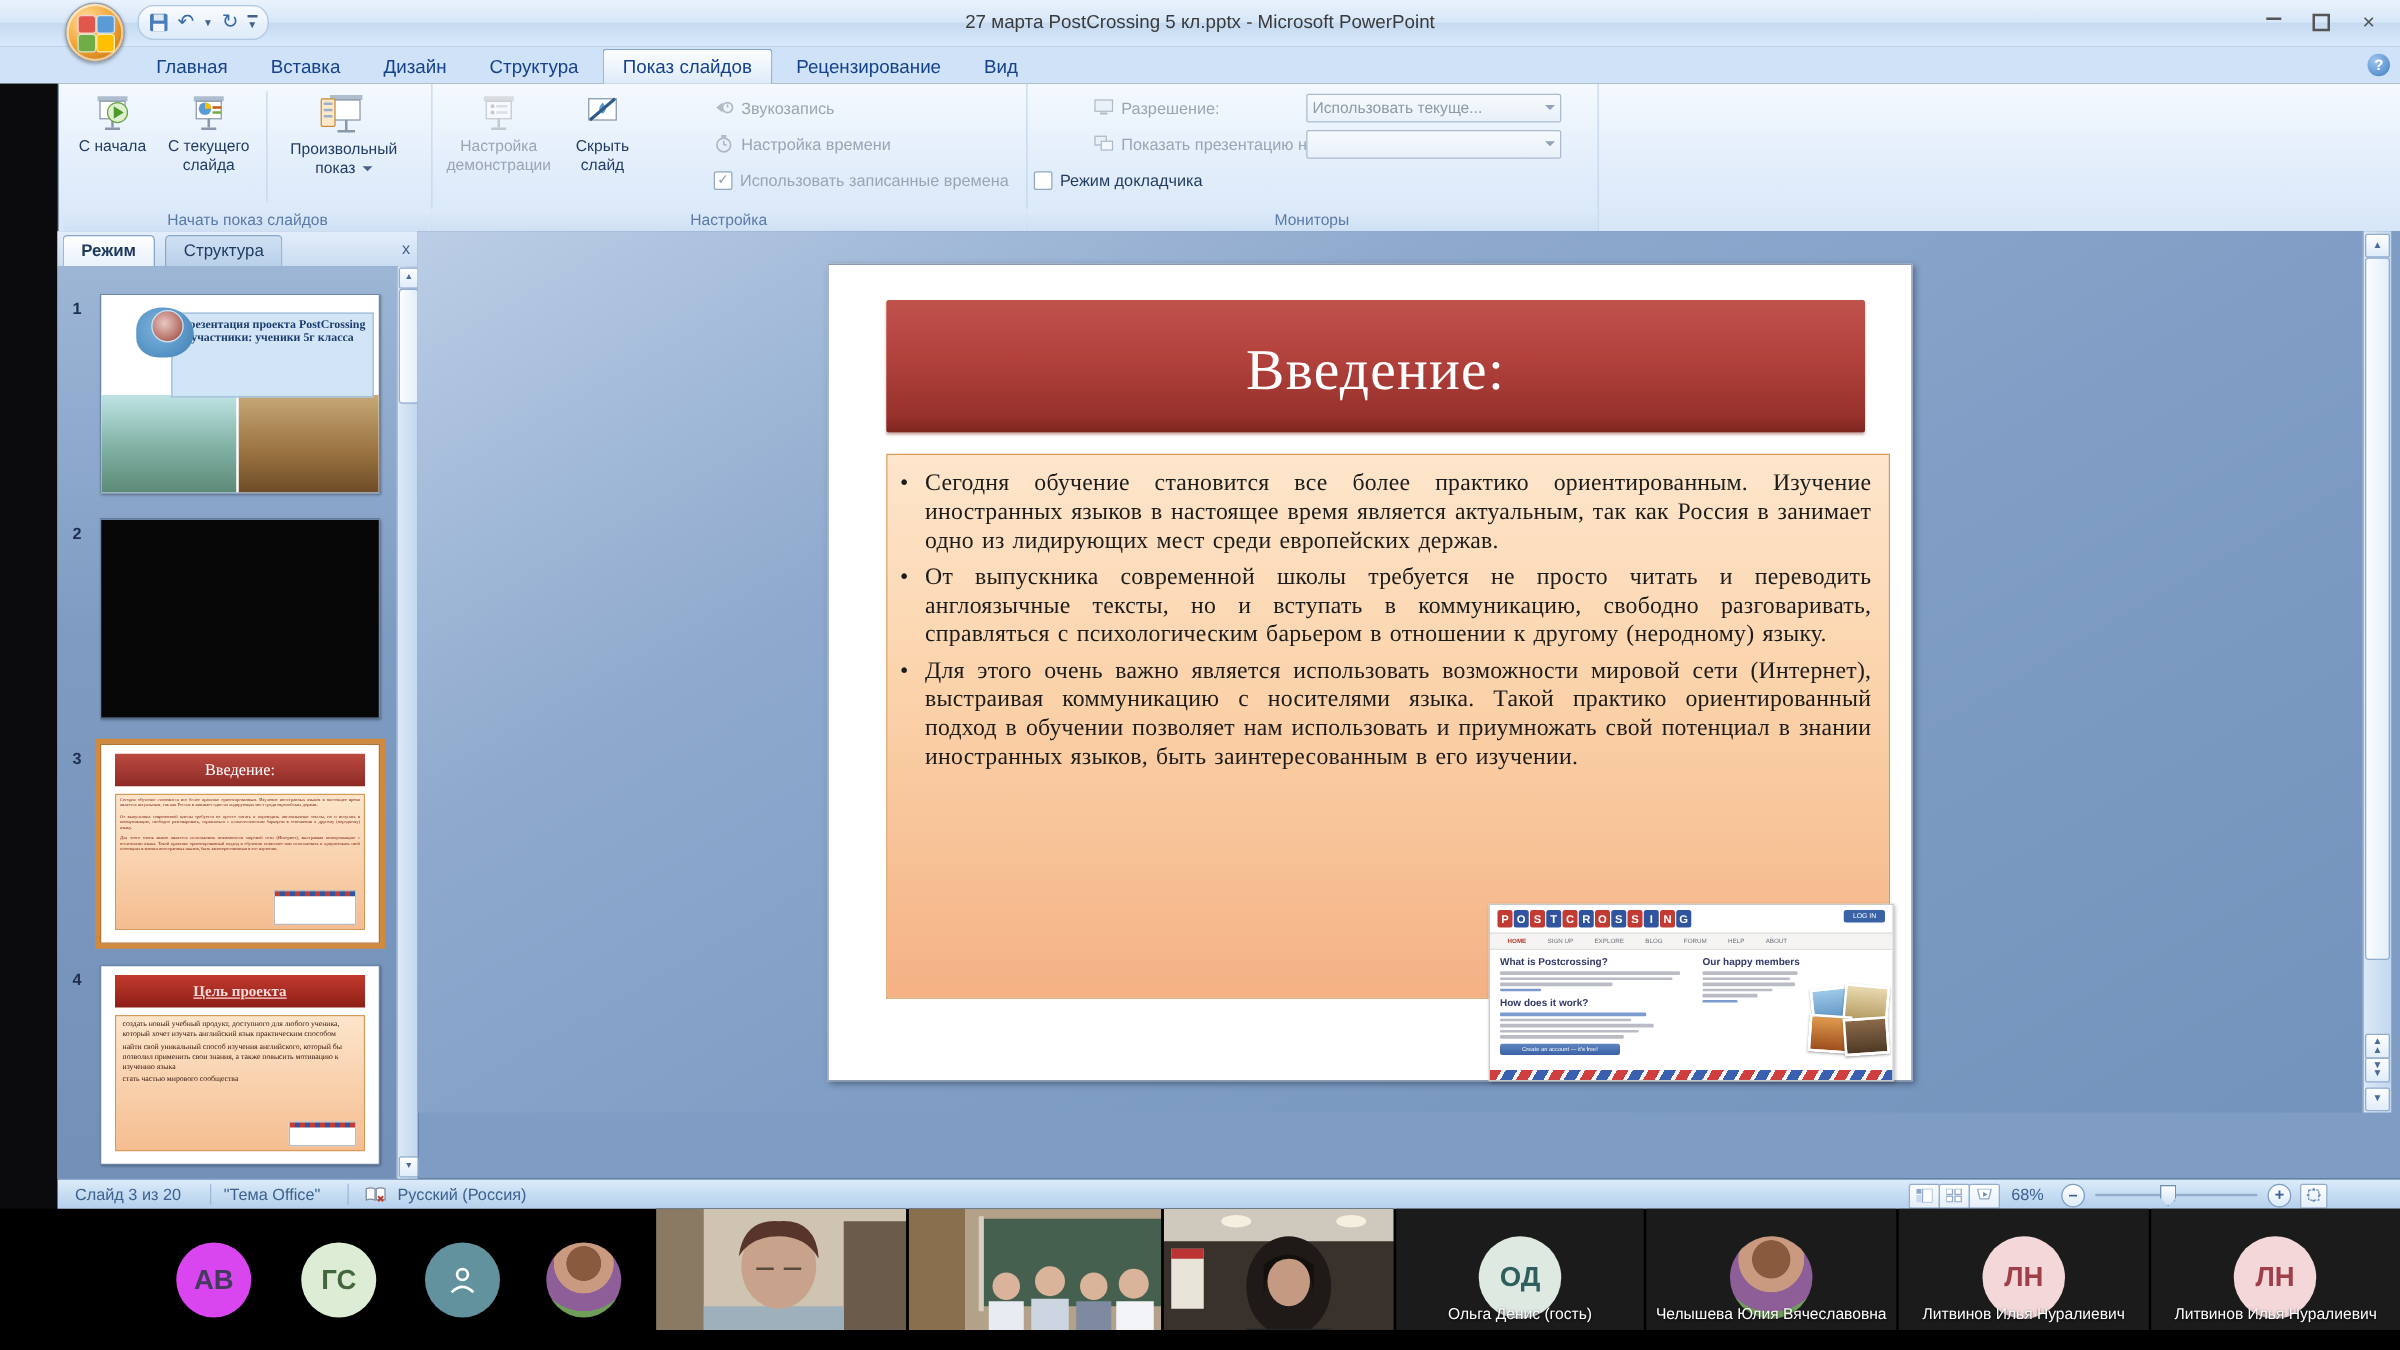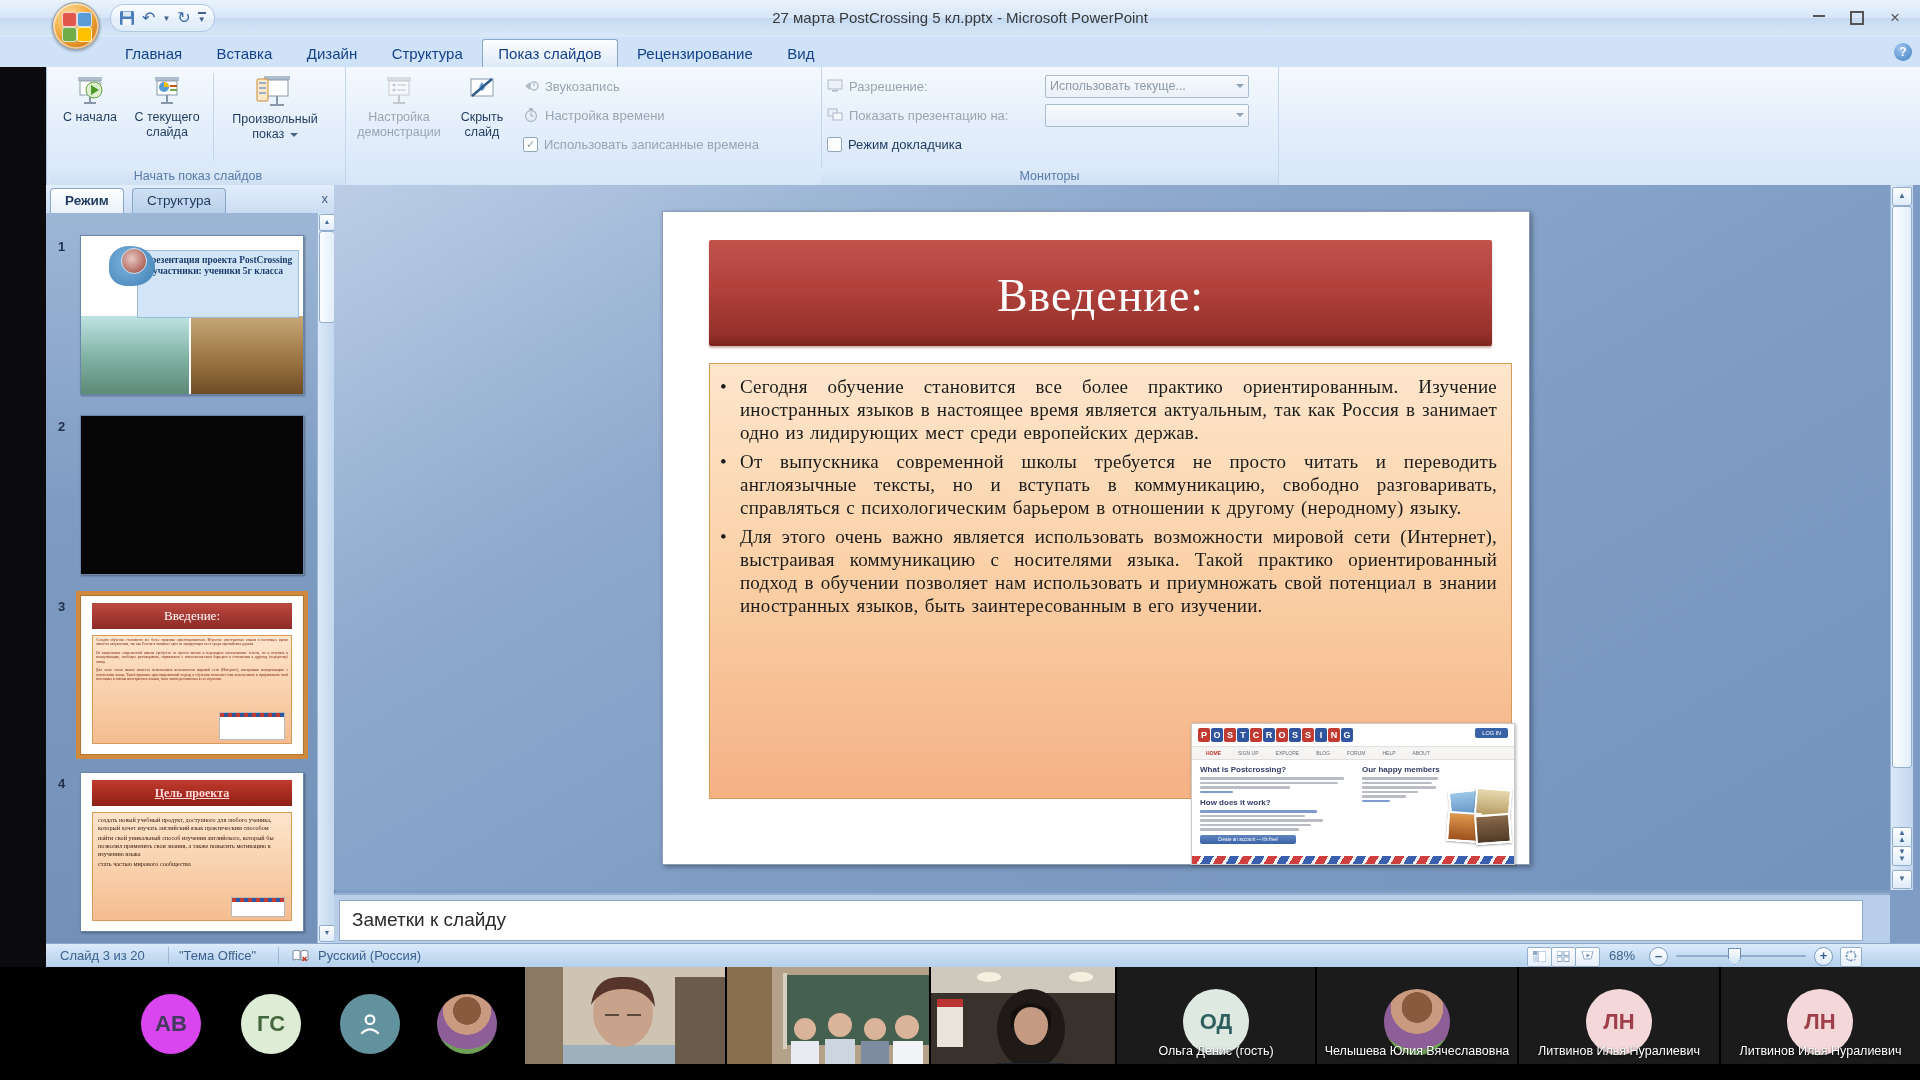--- a/index.html
+++ b/index.html
@@ -42,21 +42,21 @@
   .rgroup{position:absolute;top:0;height:118px;border-right:1px solid #c3d6ec;}
   .rgroup-label{position:absolute;left:0;right:0;bottom:0;height:18px;font-size:12.5px;color:#5a7ba6;
     text-align:center;line-height:18px;background:linear-gradient(#ddeafa,#cfe0f4);border-radius:0 0 4px 4px;}
   .bigbtn{position:absolute;top:4px;text-align:center;font-size:12.5px;color:#1f3a5f;line-height:15px;cursor:default;}
   .bigbtn .bicon{display:block;margin:2px auto 3px;}
   .bigbtn.disabled{color:#9aa5b3;}
   .bigbtn.disabled svg{opacity:.45;filter:grayscale(1);}
   .caret-down{display:inline-block;width:0;height:0;border-left:4px solid transparent;border-right:4px solid transparent;
     border-top:4px solid #4a628a;vertical-align:middle;margin-left:2px;}
   .rrow{position:absolute;height:22px;display:flex;align-items:center;gap:6px;font-size:13px;}
-  .rrow.disabled{color:#9aa5b3;}
+  .rrow.disabled{color:#9aa5b3;margin-left:48px;}
   .rrow.enabled{color:#1f3a5f;}
   .cbx{width:13px;height:13px;border:1px solid #93a6bd;background:#fdfefe;border-radius:2px;
     font-size:11px;line-height:12px;text-align:center;color:#8f9aa8;}
   .ddown{width:194px;height:21px;border:1px solid #aabbd0;background:linear-gradient(#f6fafd,#e9f0f8);
     border-radius:2px;font-size:12.5px;color:#8d9aa9;display:flex;align-items:center;padding:0 4px;justify-content:space-between;}
   .dcaret{width:0;height:0;border-left:4px solid transparent;border-right:4px solid transparent;border-top:4px solid #90a2b8;}
   .micon{width:16px;height:16px;opacity:.55;}
 
   #left-strip{left:0;top:67px;width:46px;height:900px;background:#0b0b0d;}
 
@@ -312,20 +312,21 @@
           <line x1="8" y1="9" x2="8" y2="5.5" stroke="#7d8b9c" stroke-width="1.3"></line>
             <line x1="8" y1="9" x2="10.5" y2="9" stroke="#7d8b9c" stroke-width="1.3"></line>
           <rect x="6" y="1" width="4" height="2" fill="#7d8b9c"></rect>
         </svg>
         <span>Настройка времени</span>
       </div>
       <div class="rrow disabled" style="left:178px;top:66px;">
         <span class="cbx">✓</span>
         <span>Использовать записанные времена</span>
       </div>
+      <div class="rgroup-label">Настройка</div>
     </div>
 
     <div class="rgroup" style="left:774px;width:457px;">
       <div class="rrow disabled" style="left:6px;top:8px;">
         <svg class="micon" viewBox="0 0 16 16">
           <rect x="1" y="2" width="14" height="9" fill="#e8eef5" stroke="#7d8b9c"></rect>
             <rect x="5" y="12" width="6" height="1.6" fill="#7d8b9c"></rect>
         </svg>
         <span>Разрешение:</span>
       </div>
@@ -500,25 +501,20 @@
     </div>
 
     <div id="v-scroll" class="sb-track">
       <div class="sb-btn" style="top:2px;">▲</div>
       <div class="sb-thumb" style="top:21px;height:560px;"></div>
       <div class="sb-btn" style="top:642px;line-height:7px;padding-top:1px;">▲<br>▲</div>
       <div class="sb-btn" style="top:661px;line-height:7px;padding-top:1px;">▼<br>▼</div>
       <div class="sb-btn" style="top:685px;">▼</div>
     </div>
 
-    <div id="notes-outer">
-      <div id="notes-box">
-        <div id="notes-text">Заметки к слайду</div>
-      </div>
-    </div>
   </div>
 
   <div class="abs" id="statusbar">
     <span class="sb-item" style="left:14px;">Слайд 3 из 20</span>
     <span class="sb-sep" style="left:122px;"></span>
     <span class="sb-item" style="left:133px;">"Тема Office"</span>
     <span class="sb-sep" style="left:232px;"></span>
     <svg class="sb-item" style="left:246px;top:5px;" width="17" height="14" viewBox="0 0 17 14">
       <path d="M1 2 Q4.5 0.5 8 2 L8 11 Q4.5 9.5 1 11 Z" fill="#fdfdfd" stroke="#7d8b9c"></path>
       <path d="M16 2 Q12.5 0.5 9 2 L9 11 Q12.5 9.5 16 11 Z" fill="#fdfdfd" stroke="#7d8b9c"></path>

